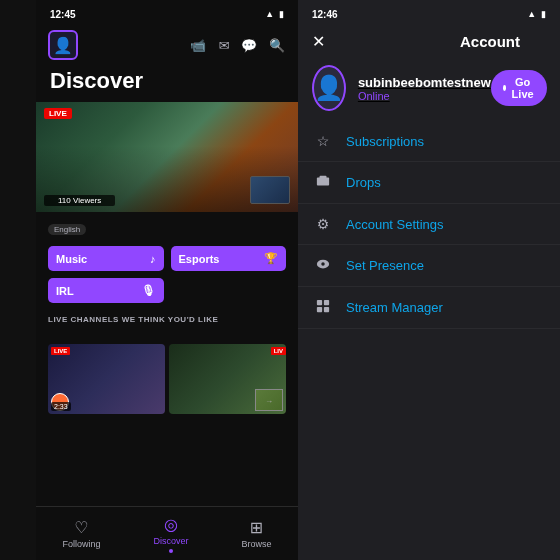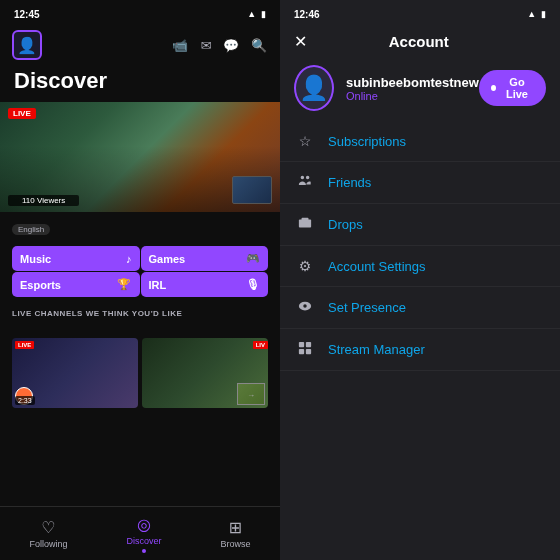--- a/index.html
+++ b/index.html
@@ -14,20 +14,21 @@
 
     
     .left-panel {
       width: 280px;
       height: 560px;
       background: #0e0e0e;
       display: flex;
       flex-direction: column;
       overflow: hidden;
       position: relative;
+      margin-left: 36px;
     }
 
     .status-bar {
       display: flex;
       justify-content: space-between;
       align-items: center;
       padding: 6px 14px 4px;
       height: 26px;
     }
     .status-bar-left { font-size: 10px; color: #fff; font-weight: 600; }
@@ -109,21 +110,21 @@
       color: #adadb8;
       font-size: 8px;
       padding: 1px 6px;
       border-radius: 10px;
       margin-top: 3px;
     }
 
     .category-grid {
       display: grid;
       grid-template-columns: 1fr 1fr;
-      gap: 1px;
+      gap: 7px;
       padding: 6px 12px;
     }
     .category-btn {
       background: #9147ff;
       color: #fff;
       border: none;
       border-radius: 5px;
       padding: 6px 8px;
       font-size: 11px;
       font-weight: 600;
@@ -263,21 +264,21 @@
       position: relative;
     }
     .close-btn {
       color: #fff;
       font-size: 16px;
       cursor: pointer;
       margin-right: 10px;
     }
     .account-title {
       flex: 1;
-      text-align: center;
+      text-align: right;
       font-size: 15px;
       font-weight: 600;
       color: #fff;
       margin-right: 26px;
     }
 
     .user-section {
       display: flex;
       align-items: center;
       padding: 4px 14px 10px;
@@ -285,21 +286,21 @@
     .user-avatar {
       width: 46px; height: 46px;
       border-radius: 50%;
       background: #2a2a3e;
       border: 2px solid #9147ff;
       display: flex; align-items: center; justify-content: center;
       font-size: 24px;
       color: #9147ff;
       margin-right: 12px;
     }
-    .user-info { flex: 1; }
+    .user-info { flex: 1; text-decoration: underline; }
     .username { font-size: 13px; font-weight: 700; color: #fff; }
     .user-status { font-size: 11px; color: #9147ff; }
     .go-live-btn {
       background: #9147ff;
       color: #fff;
       border: none;
       border-radius: 20px;
       padding: 6px 12px;
       font-size: 11px;
       font-weight: 600;
@@ -371,24 +372,20 @@
   </div>
 
   <div class="stream-info">
     <span class="lang-tag">English</span>
   </div>
 
   <div class="category-grid">
     <button class="category-btn">
       <span>Music</span>
       <span class="category-icon">♪</span>
-    </button>
-    <button class="category-btn">
-      <span>Games</span>
-      <span class="category-icon">🎮</span>
     </button>
     <button class="category-btn">
       <span>Esports</span>
       <span class="category-icon">🏆</span>
     </button>
     <button class="category-btn">
       <span>IRL</span>
       <span class="category-icon">🎙</span>
     </button>
   </div>
@@ -452,28 +449,20 @@
     <button class="go-live-btn">
       <span class="go-live-dot"></span>
       <span>Go Live</span>
     </button>
   </div>
 
   <div class="menu-list">
     <div class="menu-item">
       <span class="menu-item-icon">☆</span>
       <span class="menu-item-label">Subscriptions</span>
-    </div>
-    <div class="menu-item">
-      <span class="menu-item-icon">
-        <svg width="14" height="14" viewBox="0 0 16 16" fill="#adadb8">
-            <path d="M3 4a2 2 0 1 0 4 0A2 2 0 0 0 3 4zm6 0a2 2 0 1 0 4 0A2 2 0 0 0 9 4zM1 12c0-2 1.8-3.5 4-3.5s4 1.5 4 3.5v.5H1zm8.5-.5c.5-1.8 2-3 3.5-3 .5 0 1 .1 1.5.3V12h-5z"></path>
-          </svg>
-      </span>
-      <span class="menu-item-label">Friends</span>
     </div>
     <div class="menu-item">
       <span class="menu-item-icon">
         <svg width="14" height="14" viewBox="0 0 16 16" fill="#adadb8">
             <rect x="1" y="4" width="14" height="9" rx="1"></rect>
             <rect x="4" y="2" width="8" height="4" rx="1"></rect>
           </svg>
       </span>
       <span class="menu-item-label">Drops</span>
     </div>

